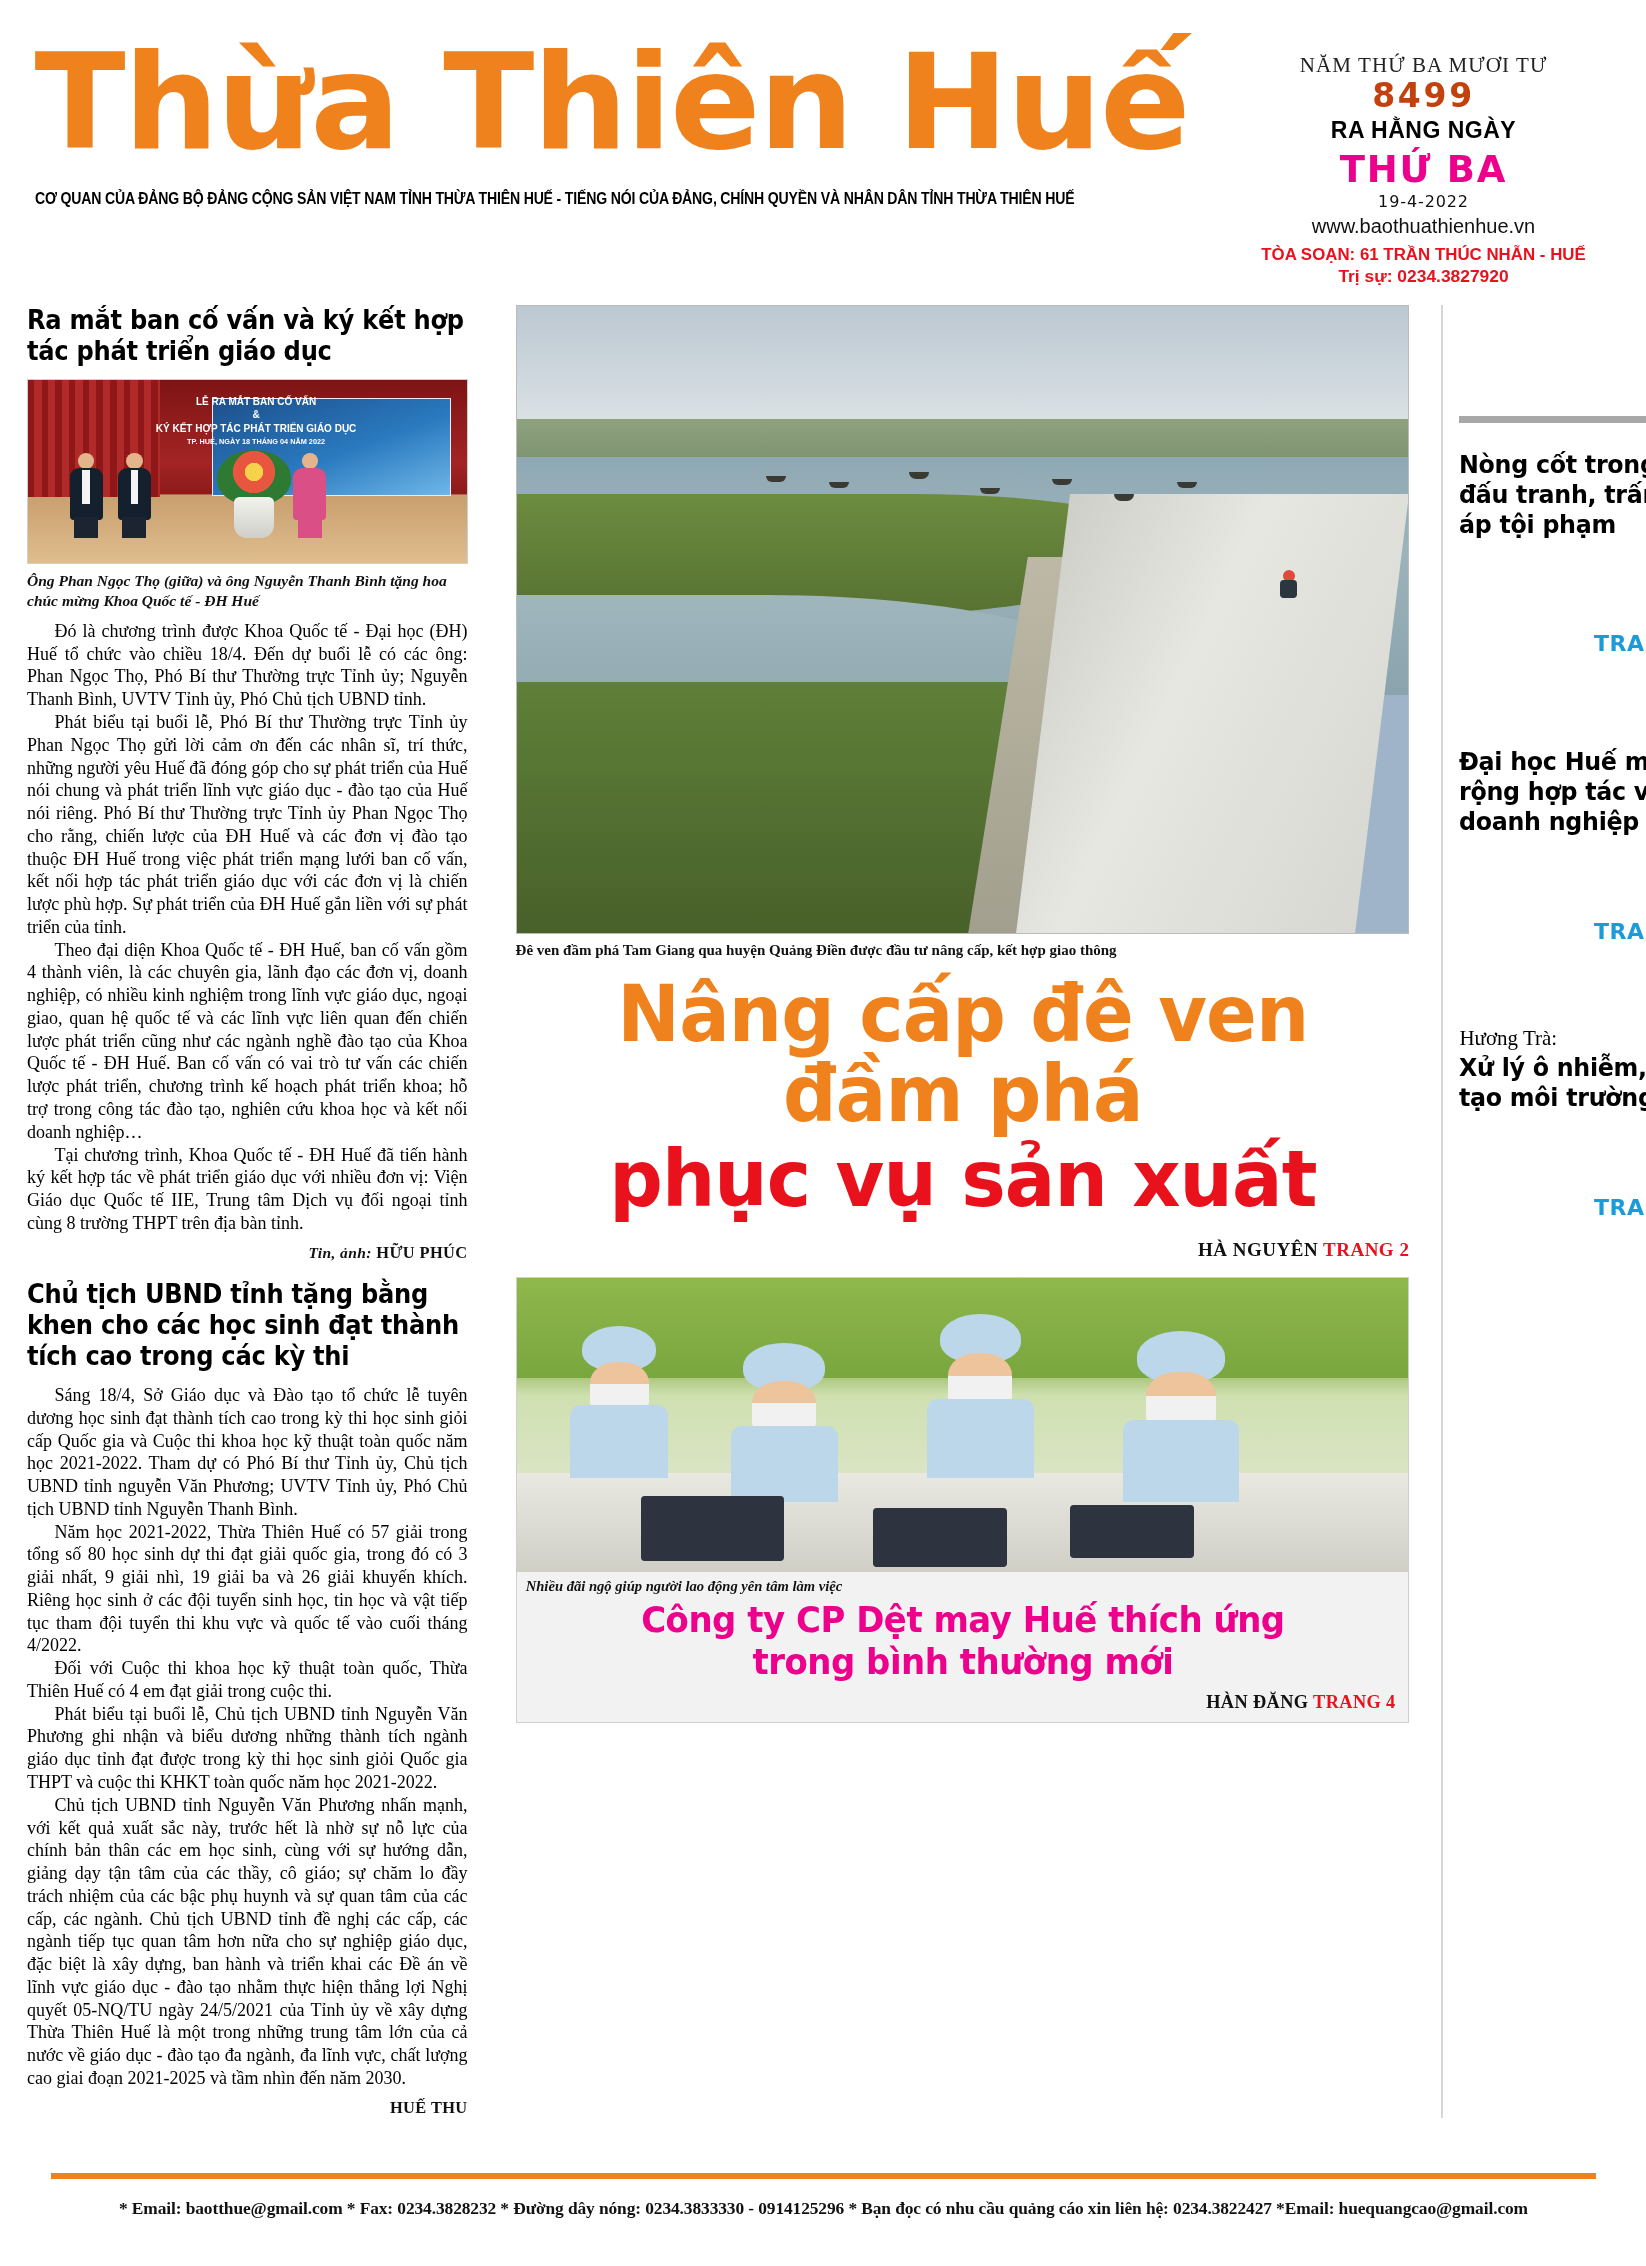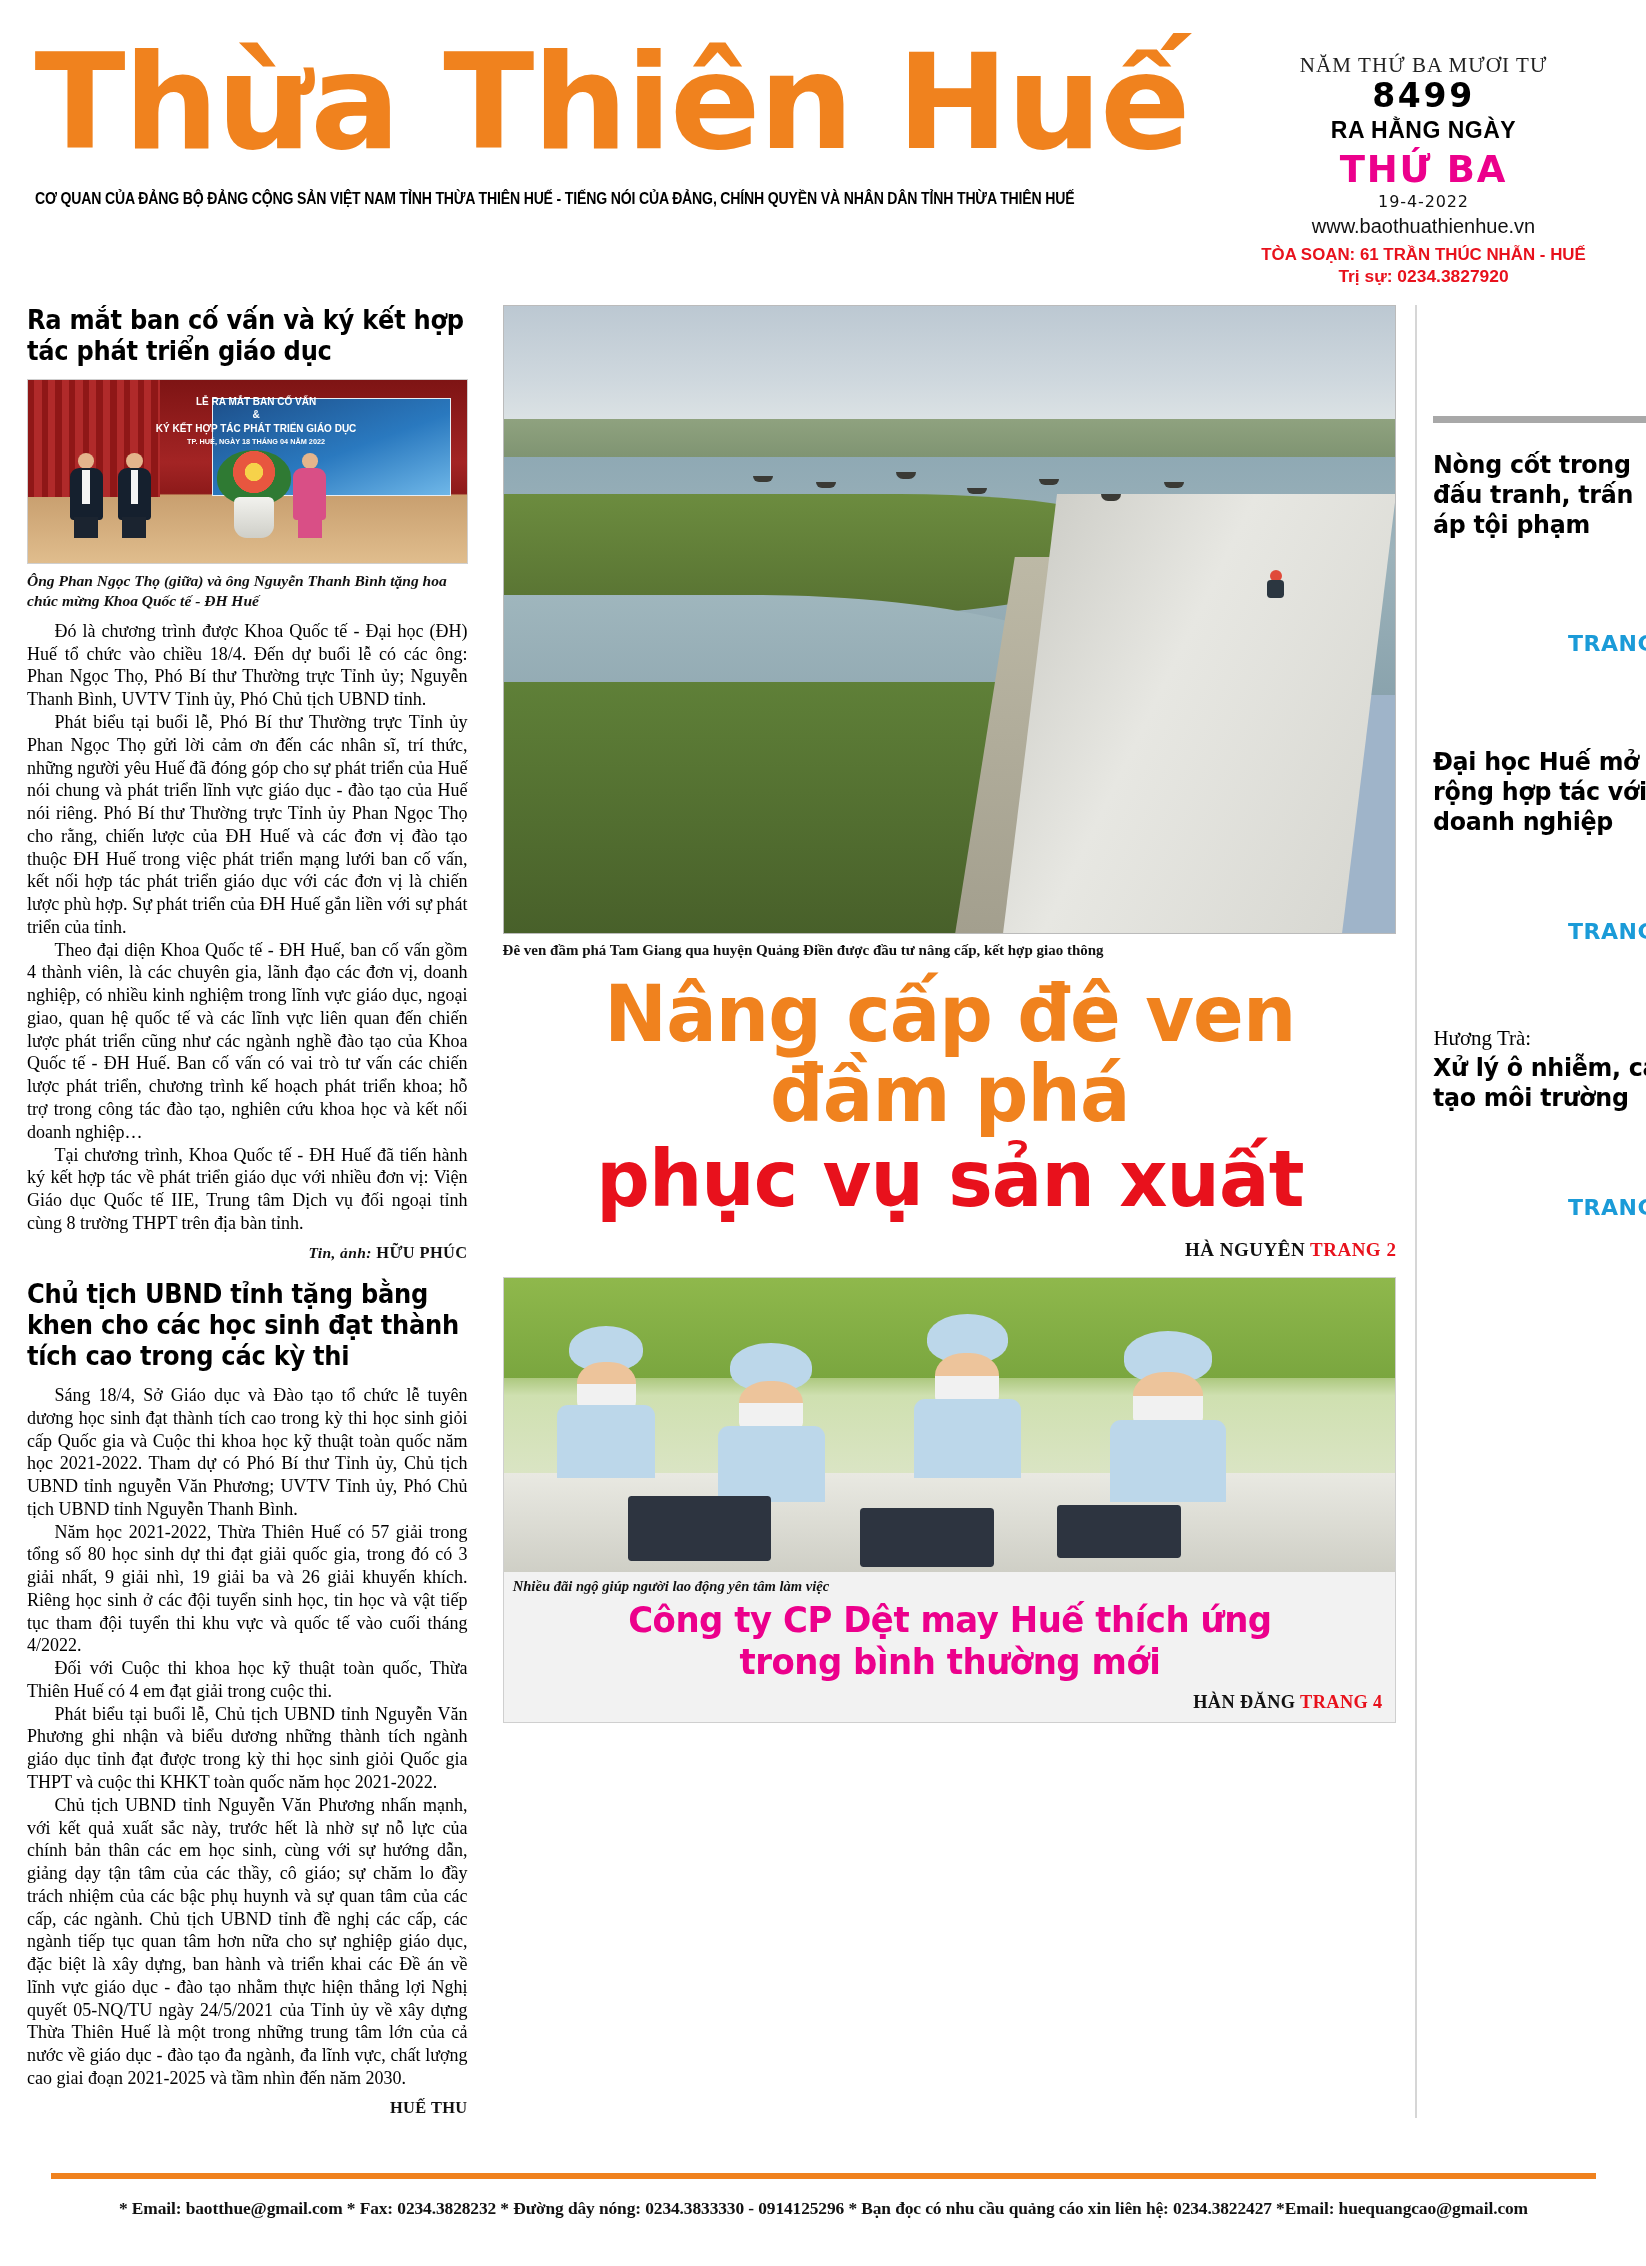--- a/index.html
+++ b/index.html
@@ -60,21 +60,21 @@
     font-size:21px;
     letter-spacing:1.1px;
     color:#222;
     white-space:nowrap;
   }
   .mh-issue{
     font-family:"DejaVu Sans", sans-serif;
     font-weight:700;
     font-size:33px;
     letter-spacing:2.7px;
-    color:#000000;
+    color:#c2410c;
     line-height:1.05;
     margin-top:0.9px;
   }
   .mh-daily{
     font-family:"Liberation Sans", sans-serif;
     font-weight:700;
     font-size:23px;
     letter-spacing:0.5px;
     color:#000;
     margin-top:3.7px;
@@ -115,21 +115,21 @@
     font-weight:700;
     font-size:17.4px;
     color:#E8111C;
     margin-top:0.9px;
   }
 
   
   .content{
     display:flex;
     margin-top:18.3px;
-    gap:4px;
+    gap:17px;
   }
   .col-left{ width:457px; flex:0 0 457px; padding-right:16.4px; box-sizing:border-box;}
   .col-mid{ width:923px; flex:0 0 923px; padding:0 14.6px; box-sizing:border-box; position:relative;}
   .col-right{ width:265px; flex:0 0 265px; padding-left:16.4px; box-sizing:border-box; border-left:2.7px solid #d6d6d6;}
 
   
   .hl-left{
     font-family:"DejaVu Sans", sans-serif;
     font-weight:700;
     font-size:26px;

